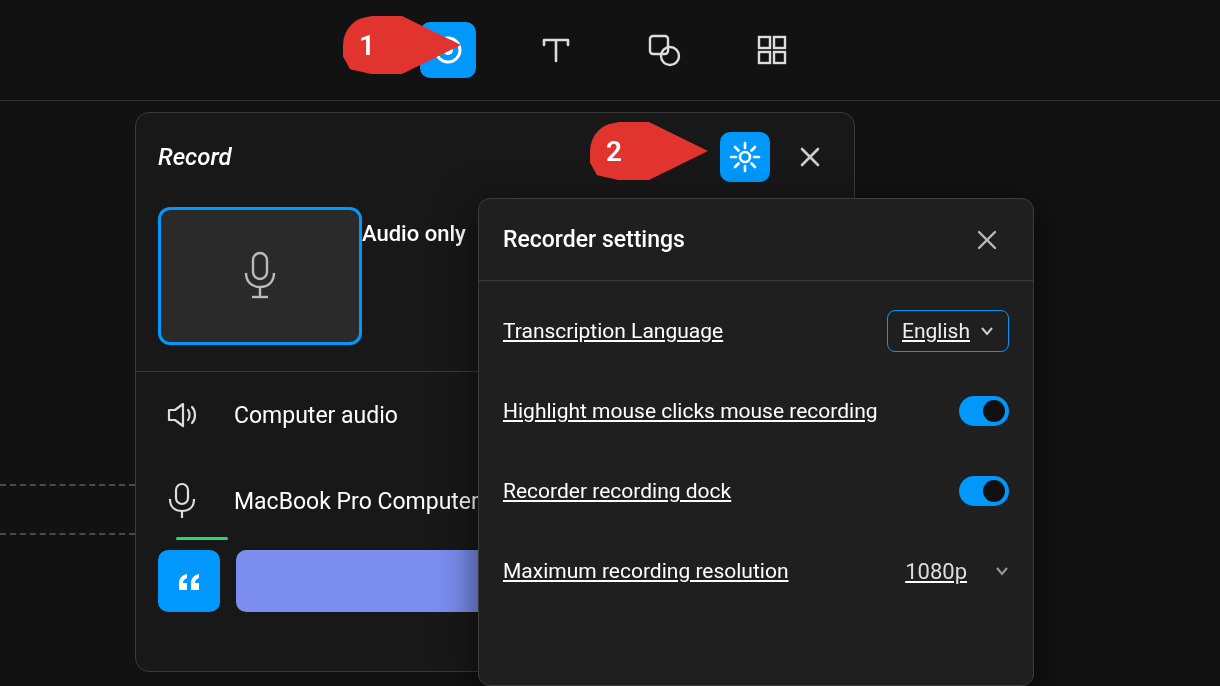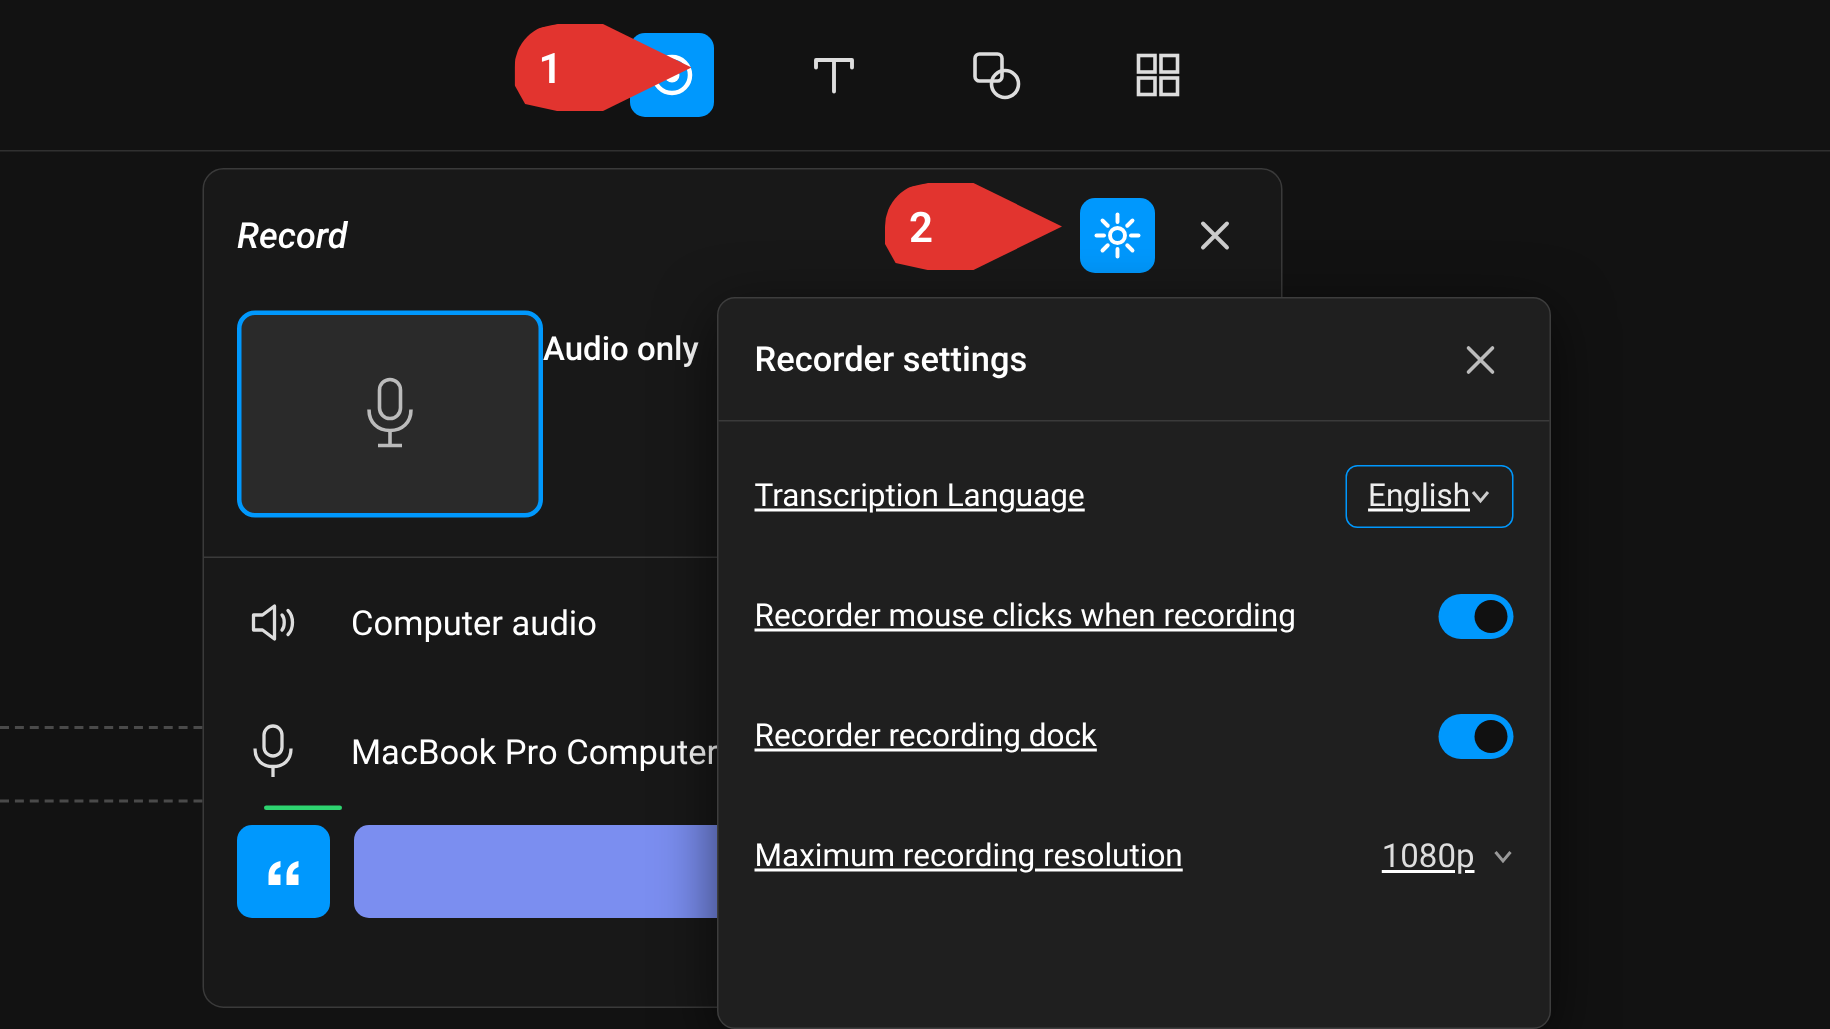--- a/index.html
+++ b/index.html
@@ -210,27 +210,28 @@
     height: 80px;
     font-size: 21px;
   }
   .setting-row .label { flex:1; }
   .lang-btn {
     border:1px solid #0098fd;
     border-radius:8px;
     padding: 8px 14px;
     display:flex;
     align-items:center;
+    gap:10px;
     font-size:21px;
     color:#eee;
   }
   .res-btn {
     display:flex;
     align-items:center;
-    gap:12px;
+    gap:28px;
     font-size:22px;
     color:#ddd;
   }
   .toggle {
     width:50px; height:30px;
     background:#0098fd;
     border-radius:15px;
     position:relative;
   }
   .toggle::after{
@@ -394,21 +395,21 @@
     <div class="setting-row">
       <div class="label">Transcription Language</div>
       <div class="lang-btn">
         <span>English</span>
         <svg width="14" height="14" viewBox="0 0 14 14">
             <path d="M2 4l5 6 5-6" fill="none" stroke="#ccc" stroke-width="2"></path>
           </svg>
       </div>
     </div>
     <div class="setting-row">
-      <div class="label">Recorder mouse clicks when recording</div>
+      <div class="label">Highlight mouse clicks mouse recording</div>
       <div class="toggle"></div>
     </div>
     <div class="setting-row">
       <div class="label">Recorder recording dock</div>
       <div class="toggle"></div>
     </div>
     <div class="setting-row">
       <div class="label">Maximum recording resolution</div>
       <div class="res-btn">
         <span>1080p</span>

